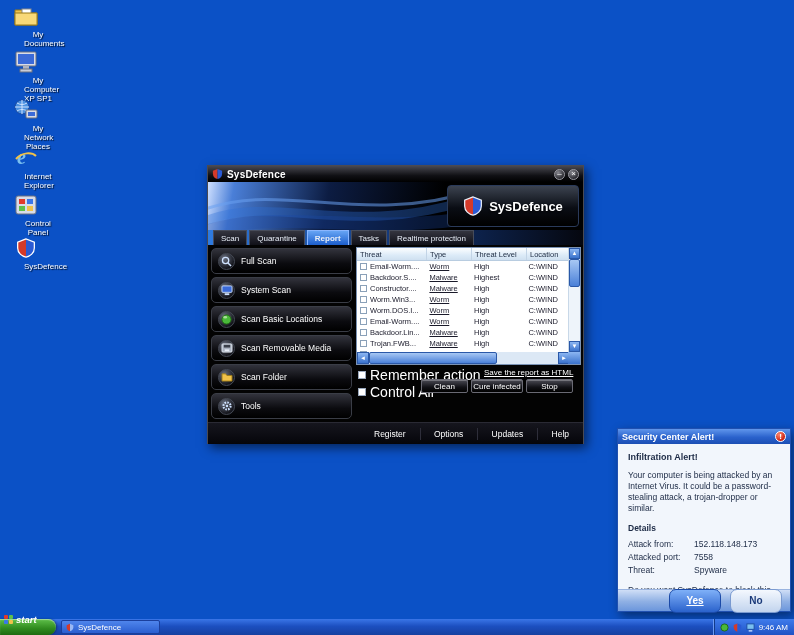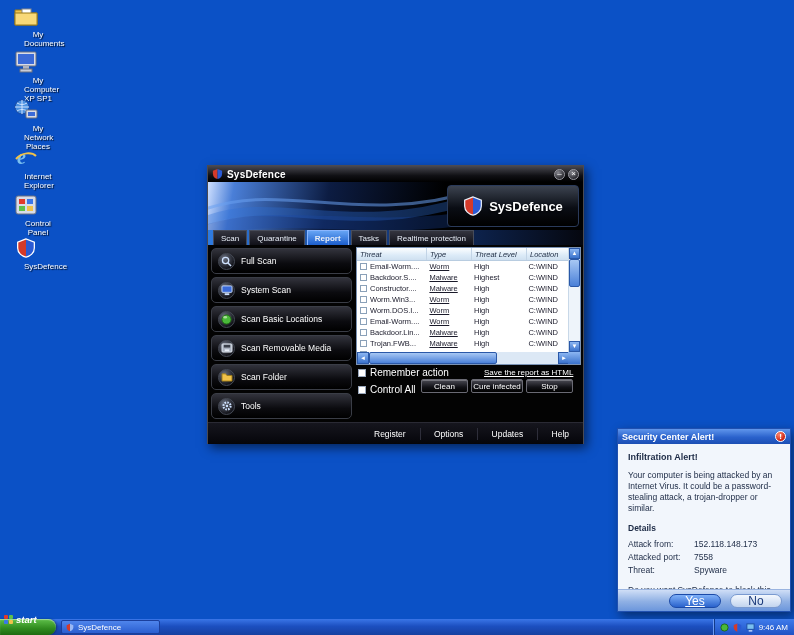--- a/index.html
+++ b/index.html
@@ -42,42 +42,42 @@
           background:linear-gradient(#32333c,#0b0b0f 60%,#000); border:1px solid #3a3d46;
           display:flex; align-items:center; gap:6px; padding:0 6px; color:#fff; font-size:8.5px; }
   .sico { width:17px; height:17px; border-radius:50%; flex:none;
           background:radial-gradient(circle at 35% 28%,#6a7080,#14151c 72%); border:1px solid #454a55;
           display:flex; align-items:center; justify-content:center; color:#cfd6e2; font-size:10px; }
 
   .rpt { position:absolute; left:148px; top:2px; width:225px; height:118px; background:#fff; border:1px solid #7a92b4; }
   .tblarea { position:absolute; left:0; top:0; width:213px; height:104px; overflow:hidden; }
   .thead { display:flex; height:13px; background:linear-gradient(#fdfeff,#dcebf8 60%,#cfe0f0);
            border-bottom:1px solid #b8cce0; font-size:7.5px; color:#223046; }
-  .th { border-right:1px solid #c2d4e6; padding:2px 0 8px 3px; overflow:hidden; white-space:nowrap;font-style:italic; }
+  .th { border-right:1px solid #c2d4e6; padding:2px 0 8px 3px; overflow:hidden; white-space:nowrap; }
   .tr { display:flex; height:11px; align-items:center; font-size:7.5px; color:#1a1a2a; }
   .cb { width:7px; height:7px; border:1px solid #8aa0b8; background:#fff; margin:0 3px; flex:none; }
   .td { overflow:hidden; white-space:nowrap; padding-left:3px; }
   .c-threat{ width:57px; padding-left:0; } .c-type{ width:45px;text-decoration:underline; } .c-level{ width:55px; } .c-loc{ width:45px; }
   .h-threat{ width:70px; } .h-type{ width:45px; } .h-level{ width:55px; } .h-loc{ width:43px; border-right:none; }
 
   .vsb { position:absolute; right:0; top:0; width:12px; height:104px; background:#eef4fa; border-left:1px solid #c8d8e8;
          display:flex; flex-direction:column; }
   .sa { height:11px; flex:none; background:linear-gradient(#8cb6f2,#3a72cc); border:1px solid #2a58a8;
         color:#fff; font-size:6px; line-height:9px; text-align:center; }
   .vtrack { flex:1; position:relative; }
   .vthumb { position:absolute; top:0; left:0; right:0; height:28px; background:linear-gradient(#a8c8f4,#4a80d8);
             border:1px solid #2a58a8; border-radius:2px; }
   .hsb { position:absolute; left:0; bottom:0; width:213px; height:12px; background:#dce8f5; display:flex; }
   .ha { width:12px; flex:none; background:linear-gradient(#8cb6f2,#3a72cc); border:1px solid #2a58a8;
         color:#fff; font-size:6px; line-height:10px; text-align:center; }
   .hthumb { width:128px; background:linear-gradient(#a8c8f4,#4a80d8); border:1px solid #2a58a8; border-radius:2px; }
   .htrack { flex:1; }
   .corner { position:absolute; right:0; bottom:0; width:12px; height:12px; background:linear-gradient(#8cb6f2,#3a72cc); }
 
-  .chkrow { position:absolute; display:flex; align-items:center; gap:4px; color:#fff; font-size:10px; }
+  .chkrow { position:absolute; display:flex; align-items:center; gap:4px; color:#fff; font-size:14px; }
   .wcb { width:8px; height:8px; border:1px solid #9aa8bc; background:#fff; flex:none; }
   .savelink { position:absolute; left:276px; top:123px; color:#fff; font-size:8px; text-decoration:underline; }
   .abtns { position:absolute; top:134px; height:14px; border-radius:2px; color:#fff; font-size:8px;
            display:flex; align-items:center; justify-content:center;
            background:linear-gradient(#4a4a54,#111116 60%,#000); border:1px solid #6a6a74; box-shadow:inset 0 1px 0 rgba(255,255,255,.25); }
   .b-clean{ left:213px; width:47px; } .b-cure{ left:263px; width:52px; } .b-stop{ left:318px; width:47px; }
 
   .wfoot { height:22px; background:linear-gradient(#16161e,#05050a); border-top:1px solid #2a2a34;
            display:flex; align-items:center; color:#fff; font-size:8.5px; padding-left:152px; }
   .witem { padding:0 14px; text-align:center; }
@@ -93,21 +93,21 @@
               border:1px solid #fff; color:#fff; font-size:8px; font-weight:bold; line-height:9px; text-align:center; flex:none; }
   .alert-body { padding:8px 10px 0; line-height:11px; }
   .ah { font-weight:bold; font-size:9px; margin-bottom:7px; }
   .adet { font-weight:bold; margin:9px 0 5px; }
   .drow { display:flex; margin-bottom:2px; }
   .dl { width:66px; flex:none; }
   .aq { margin-top:9px; }
   .alert-foot { position:absolute; left:0; right:0; bottom:0; height:22px;
                 background:linear-gradient(#cfdef6,#8fb0e4 55%,#6b96dc); border-top:1px solid #9ab4e0;
                 display:flex; align-items:center; justify-content:flex-end; gap:9px; padding:0 8px; }
-  .abtn { width:52px; height:14px; border-radius:7px; font-size:12px; display:flex; align-items:center; justify-content:center; }
+  .abtn { width:52px; height:24px; border-radius:7px; font-size:10px; display:flex; align-items:center; justify-content:center;font-weight:bold; }
   .abtn.yes { background:linear-gradient(#7fb0f8,#2a62cc); border:1px solid #1b4aa8; color:#fff; text-decoration:underline; }
   .abtn.no  { background:linear-gradient(#f4f8fe,#c2d4ee); border:1px solid #7a9ad0; color:#1b3a7a; }
 
   
   .taskbar { position:absolute; left:0; bottom:0; width:794px; height:16px;
              background:linear-gradient(#3a76e8,#1c4fc0 45%,#1640a0); display:flex; align-items:stretch; }
   .start { width:56px; flex:none; background:linear-gradient(#5fc04a,#2f8a1e 60%,#1e6a10);
            border-radius:0 8px 8px 0; display:flex; align-items:center; gap:3px; padding:0 6px 16px 4px;
            color:#fff; font-weight:bold; font-style:italic; font-size:9.5px;
            box-shadow:inset 0 1px 1px rgba(255,255,255,.45), 1px 0 2px rgba(0,0,0,.35); }

